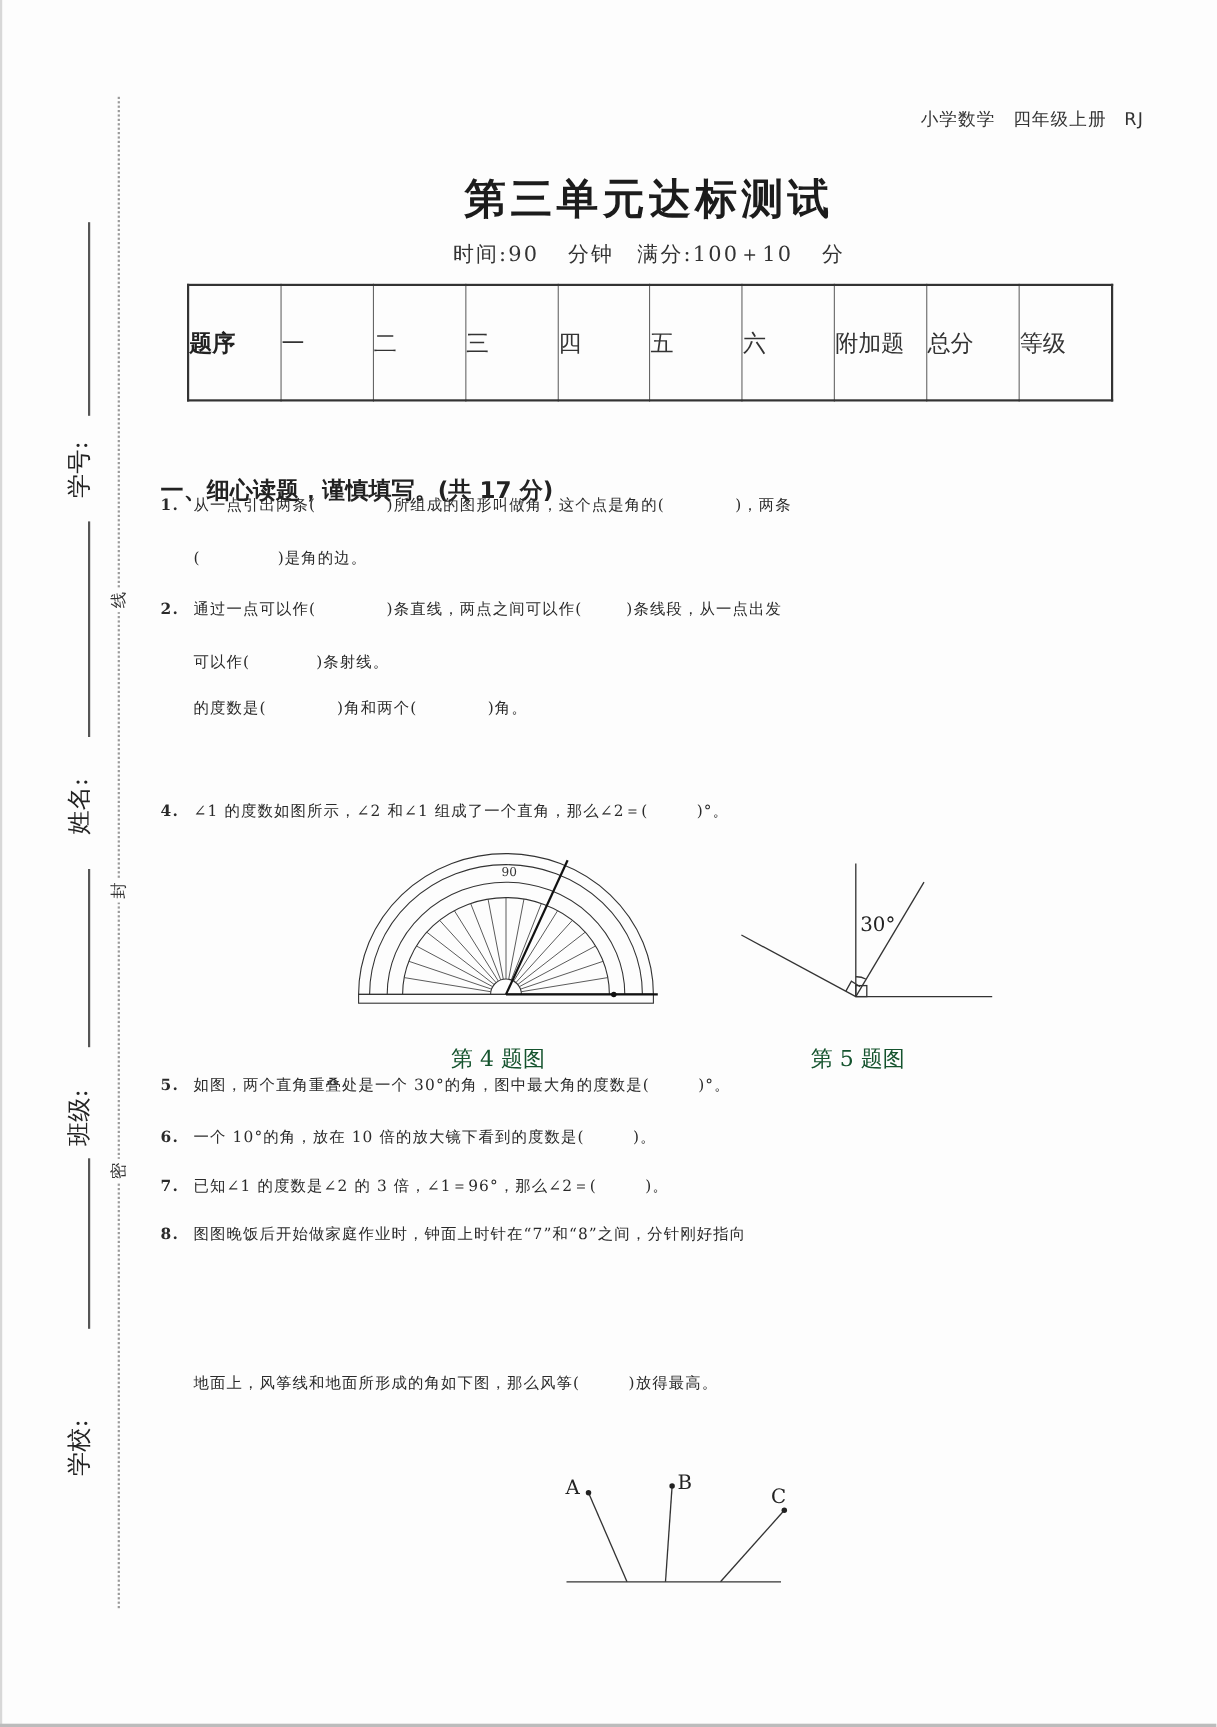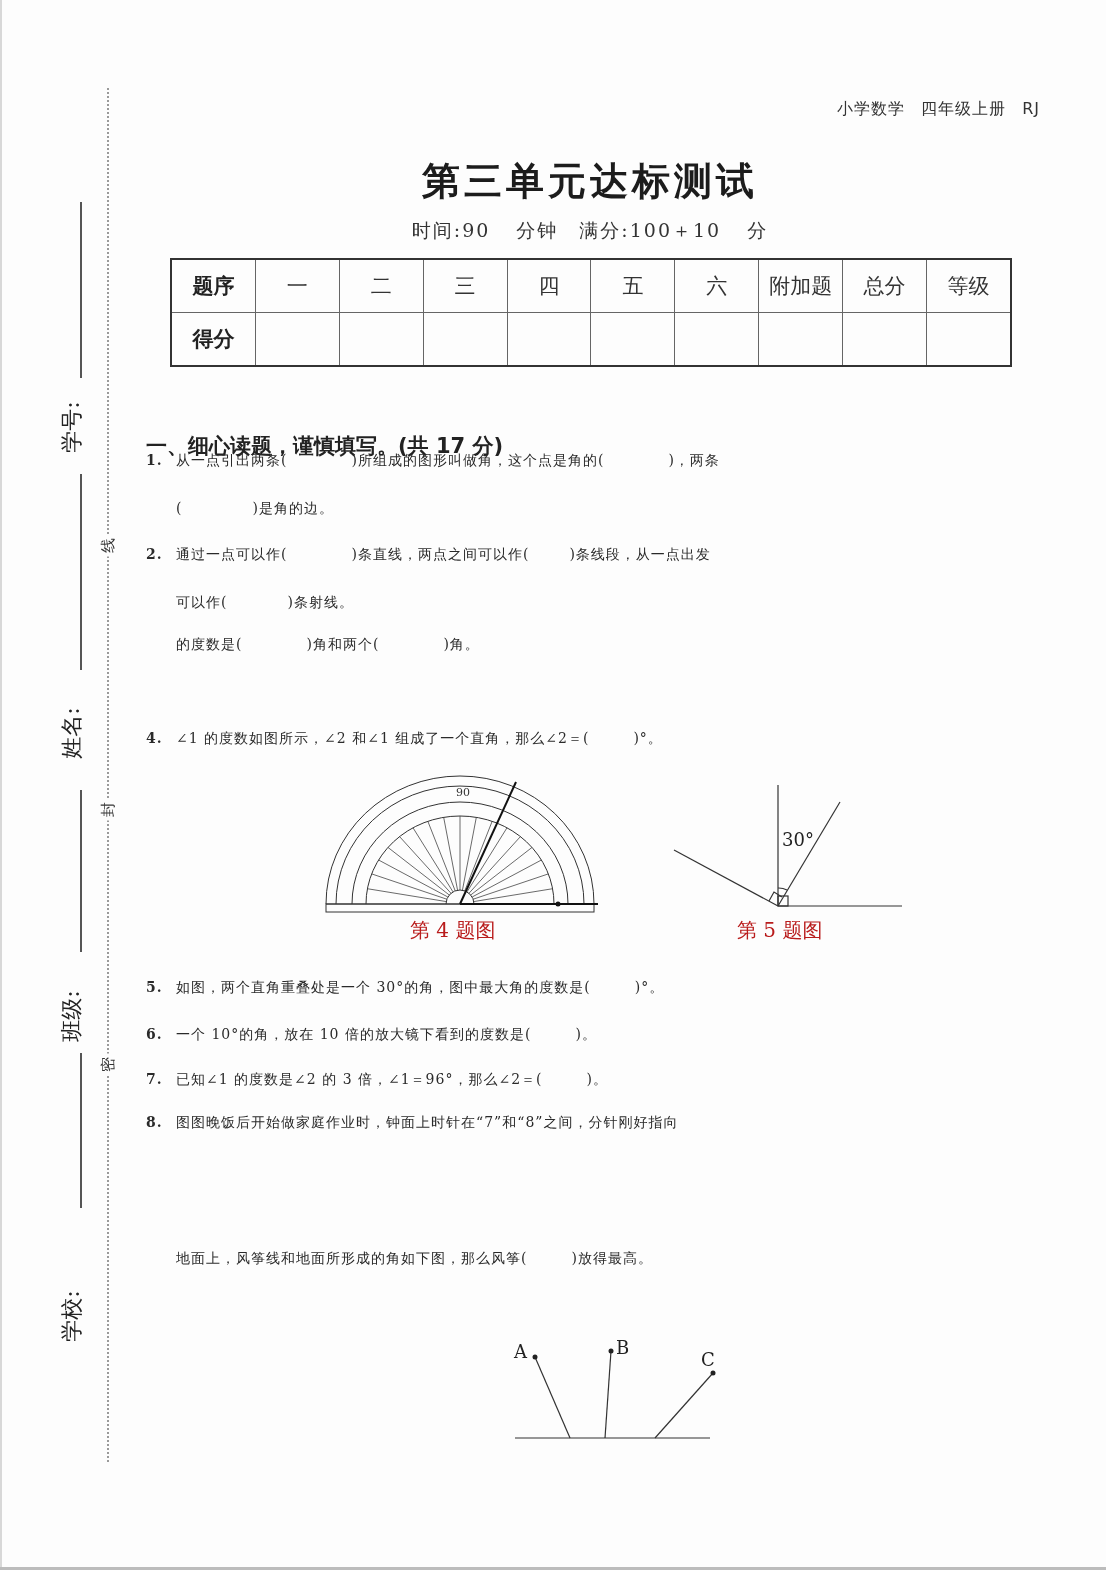--- a/index.html
+++ b/index.html
@@ -34,39 +34,39 @@
   .subtitle {
     position: absolute; top: 218px; left: 0; width: 1180px; text-align: center;
     font-size: 19px; color: #333; word-spacing: 18px; letter-spacing: 2px;
   }
 
   table.score {
     position: absolute; left: 170px; top: 258px; width: 842px; height: 107px;
     border-collapse: collapse; border: 2.5px solid #333;
   }
   table.score td {
-    border: 1px solid #666; text-align: center; font-size: 21px; color: #333;
+    border: 1px solid #666; font-size: 21px; color: #333;
     width: 84px; height: 52px; padding: 0;
   }
   table.score td.rowhead {
     font-family: "DejaVu Sans", "Liberation Sans", sans-serif; font-weight: bold; color: #222; width: 84px;
   }
 
   .section-title {
     position: absolute; left: 146px; top: 432px; font-size: 21px; font-weight: bold;
     font-family: "DejaVu Sans", "Liberation Sans", sans-serif; color: #222;
   }
 
   .q { position: absolute; left: 146px; font-size: 14px; line-height: 48px; color: #2a2a2a; letter-spacing: 1px; }
   .q .num { font-weight: bold; display: inline-block; width: 30px; }
   .q .line2 { padding-left: 30px; }
   .blank { display: inline-block; }
 
   .fig { position: absolute; }
-  .fig-caption { position: absolute; font-size: 20px; color: #b91c1c; white-space: nowrap; }
+  .fig-caption { position: absolute; font-size: 20px; color: #14532d; white-space: nowrap; margin-top: 32px; }
 </style>
 </head>
 <body>
 
 <div class="page-border-left"></div>
 <div class="page-border-bottom"></div>
 
 <div class="fold-line"></div>
 <div class="fold-label" style="top:536px">线</div>
 <div class="fold-label" style="top:800px">封</div>
@@ -96,32 +96,20 @@
     <td class="rowhead">题序</td>
     <td>一</td>
     <td>二</td>
     <td>三</td>
     <td>四</td>
     <td>五</td>
     <td>六</td>
     <td>附加题</td>
     <td>总分</td>
     <td>等级</td>
-  </tr>
-  <tr>
-    <td class="rowhead">得分</td>
-    <td></td>
-    <td></td>
-    <td></td>
-    <td></td>
-    <td></td>
-    <td></td>
-    <td></td>
-    <td></td>
-    <td></td>
   </tr>
 </tbody>
   </table>
 
 <div class="section-title">一、细心读题，谨慎填写。(共 17 分)</div>
 
 <div class="q" style="top:436px">
   <div><span class="num">1.</span><span>从一点引出两条(</span><span class="blank" style="width:64px"></span><span>)所组成的图形叫做角，这个点是角的(</span><span class="blank" style="width:64px"></span><span>)，两条</span></div>
   <div class="line2"><span>(</span><span class="blank" style="width:70px"></span><span>)是角的边。</span></div>
 </div>

